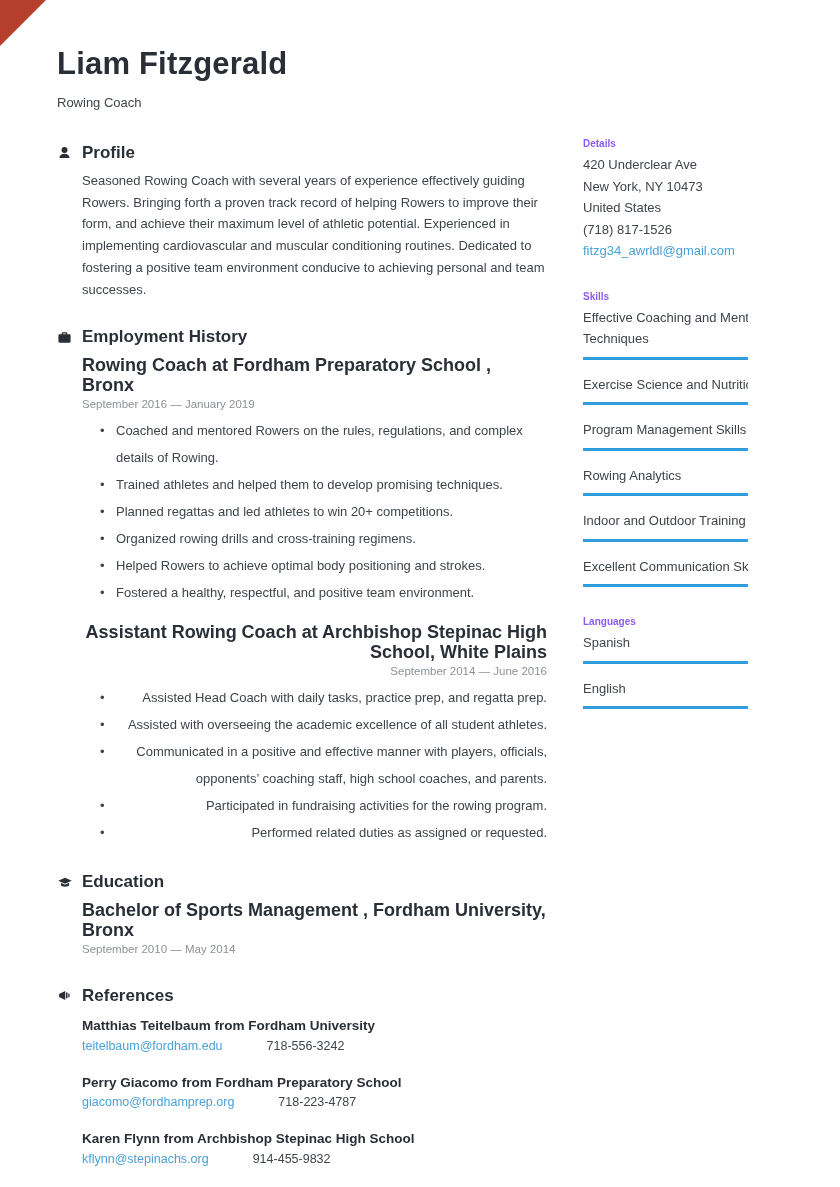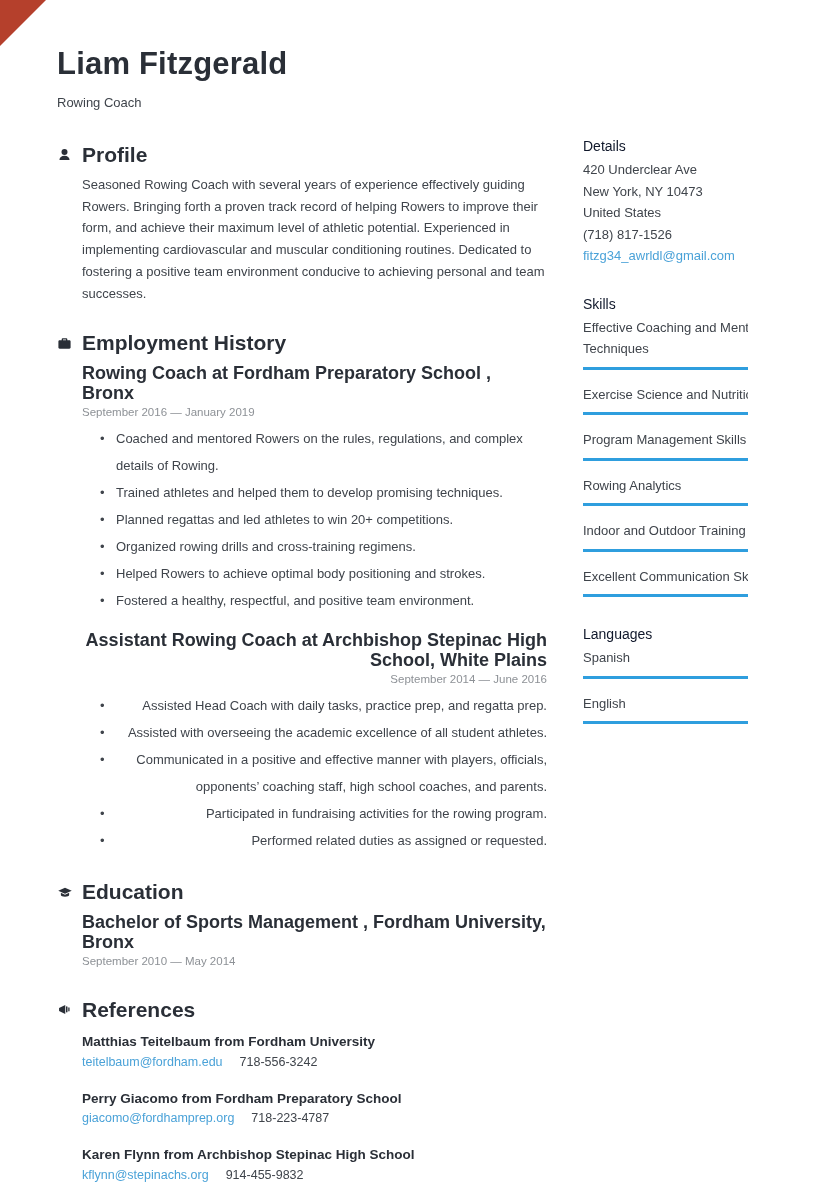--- a/index.html
+++ b/index.html
@@ -44,21 +44,21 @@
     margin-top: 13px;
   }
 
   
   .section { margin-top: 32px; }
   .sec-head { display: flex; align-items: center; }
   .sec-icon { width: 25px; flex: 0 0 25px; display: flex; align-items: center; }
   .sec-icon svg { display: block; }
   h2 {
     margin: 0;
-    font-size: 21px;
+    font-size: 17px;
     color: #2a2f37;
     font-weight: bold;
   }
   .sec-body { margin-left: 25px; }
 
   .profile-text {
     margin: 7px 0 0;
     font-size: 13px;
     line-height: 21.7px;
   }
@@ -102,32 +102,32 @@
   .ref-name {
     font-size: 13.5px;
     font-weight: bold;
     color: #2a2f37;
     line-height: 19.5px;
   }
   .ref-contact { margin-top: 3px; font-size: 12.5px; }
   .ref-email {
     color: #4aa2d8;
     text-decoration: none;
-    margin-right: 17px;
+    margin-right: 44px;
     cursor: pointer;
   }
   .ref-phone { color: #3f444b; }
 
   
   .sb-section { margin-bottom: 29px; }
   h3 {
     margin: 0 0 5px;
-    font-size: 14px;
-    font-weight: normal;
-    color: #0f172a;
+    font-size: 10px;
+    font-weight: bold;
+    color: #8b5cf6;
   }
   .detail-line { font-size: 13px; line-height: 21.5px; }
   .email-link {
     font-size: 13px;
     line-height: 21.5px;
     color: #4aa2d8;
     text-decoration: none;
     cursor: pointer;
     display: inline-block;
   }

